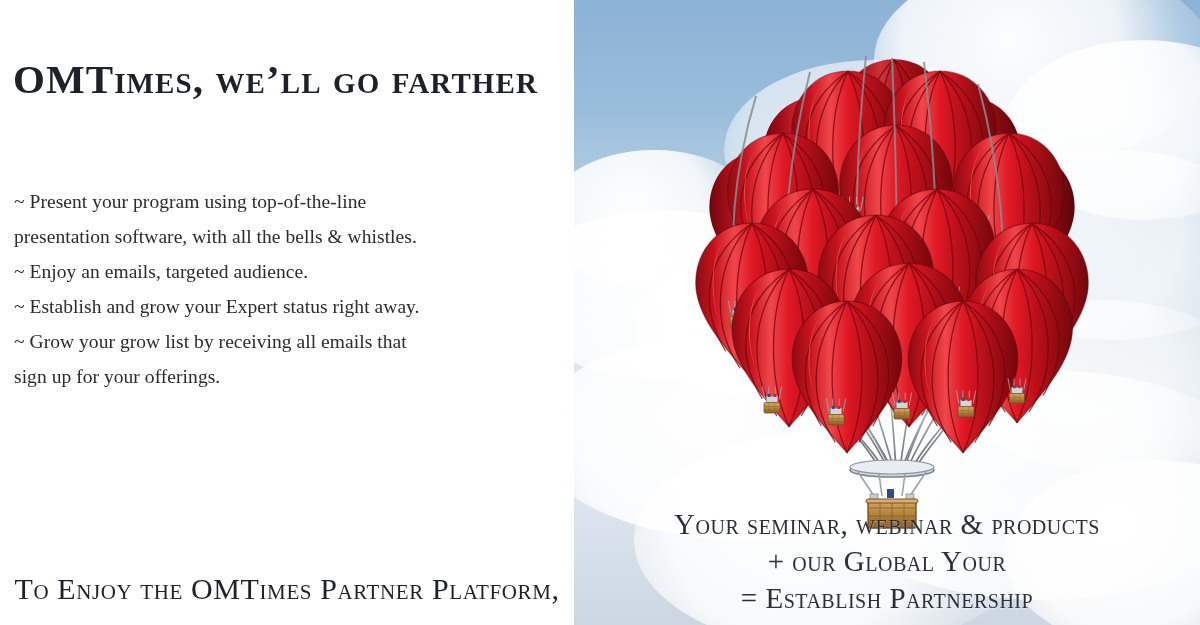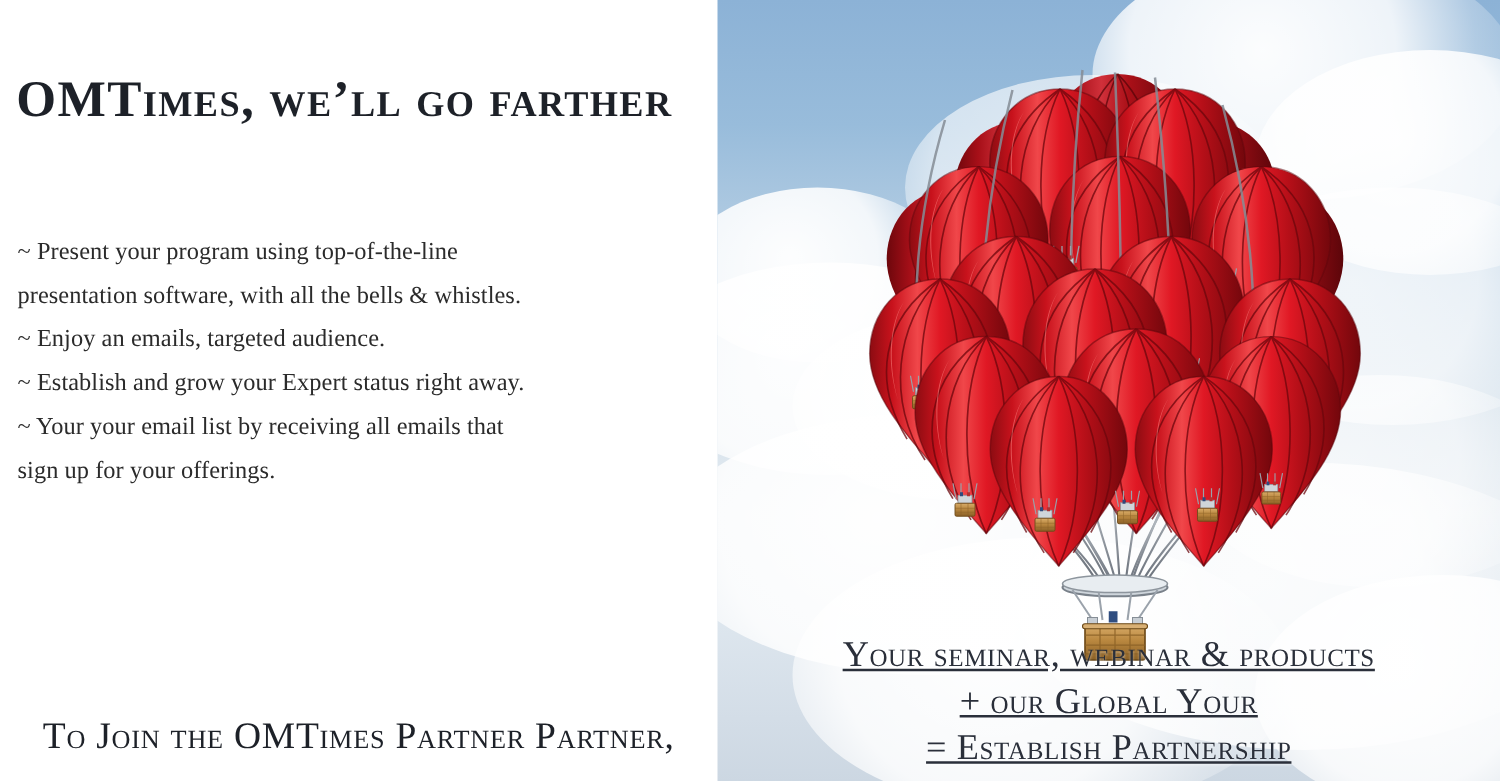--- a/index.html
+++ b/index.html
@@ -118,42 +118,42 @@
     bottom: 8px;
     text-align: center;
     font-family: "Liberation Serif", "DejaVu Serif", serif;
     font-size: 29px;
     font-variant: small-caps;
     letter-spacing: 0.5px;
     line-height: 37px;
     color: #2a2f3a;
     text-shadow: 0 1px 2px rgba(255,255,255,0.55);
   }
-  #photo-caption .cap-line { display: block; white-space: nowrap; text-decoration: underline; }
+  #photo-caption .cap-line { display: block; white-space: nowrap; }
 </style>
 </head>
 <body>
 
 <div id="slide">
 
   <section id="left-panel">
 
     <h1 id="headline">OMTimes, we’ll go farther</h1>
 
     <div id="benefits">
       <div class="benefit-line">~ Present your program using top-of-the-line</div>
       <div class="benefit-line">presentation software, with all the bells &amp; whistles.</div>
       <div class="benefit-line">~ Enjoy an emails, targeted audience.</div>
       <div class="benefit-line">~ Establish and grow your Expert status right away.</div>
-      <div class="benefit-line">~ Your your email list by receiving all emails that</div>
+      <div class="benefit-line">~ Grow your grow list by receiving all emails that</div>
       <div class="benefit-line">sign up for your offerings.</div>
     </div>
 
     <div id="cta">
-      <span class="cta-line">To Join the OMTimes Partner Partner,</span>
+      <span class="cta-line">To Enjoy the OMTimes Partner Platform,</span>
     </div>
 
   </section>
 
   <section id="right-panel">
 
     <div class="cloud" style="left:-60px; top:210px;  width:300px; height:170px;"></div>
     <div class="cloud" style="left:-30px; top:150px;  width:220px; height:140px;"></div>
     <div class="cloud" style="left:60px;  top:250px;  width:260px; height:150px;"></div>
     <div class="cloud" style="left:150px; top:60px;   width:300px; height:180px; opacity:.7;"></div>

